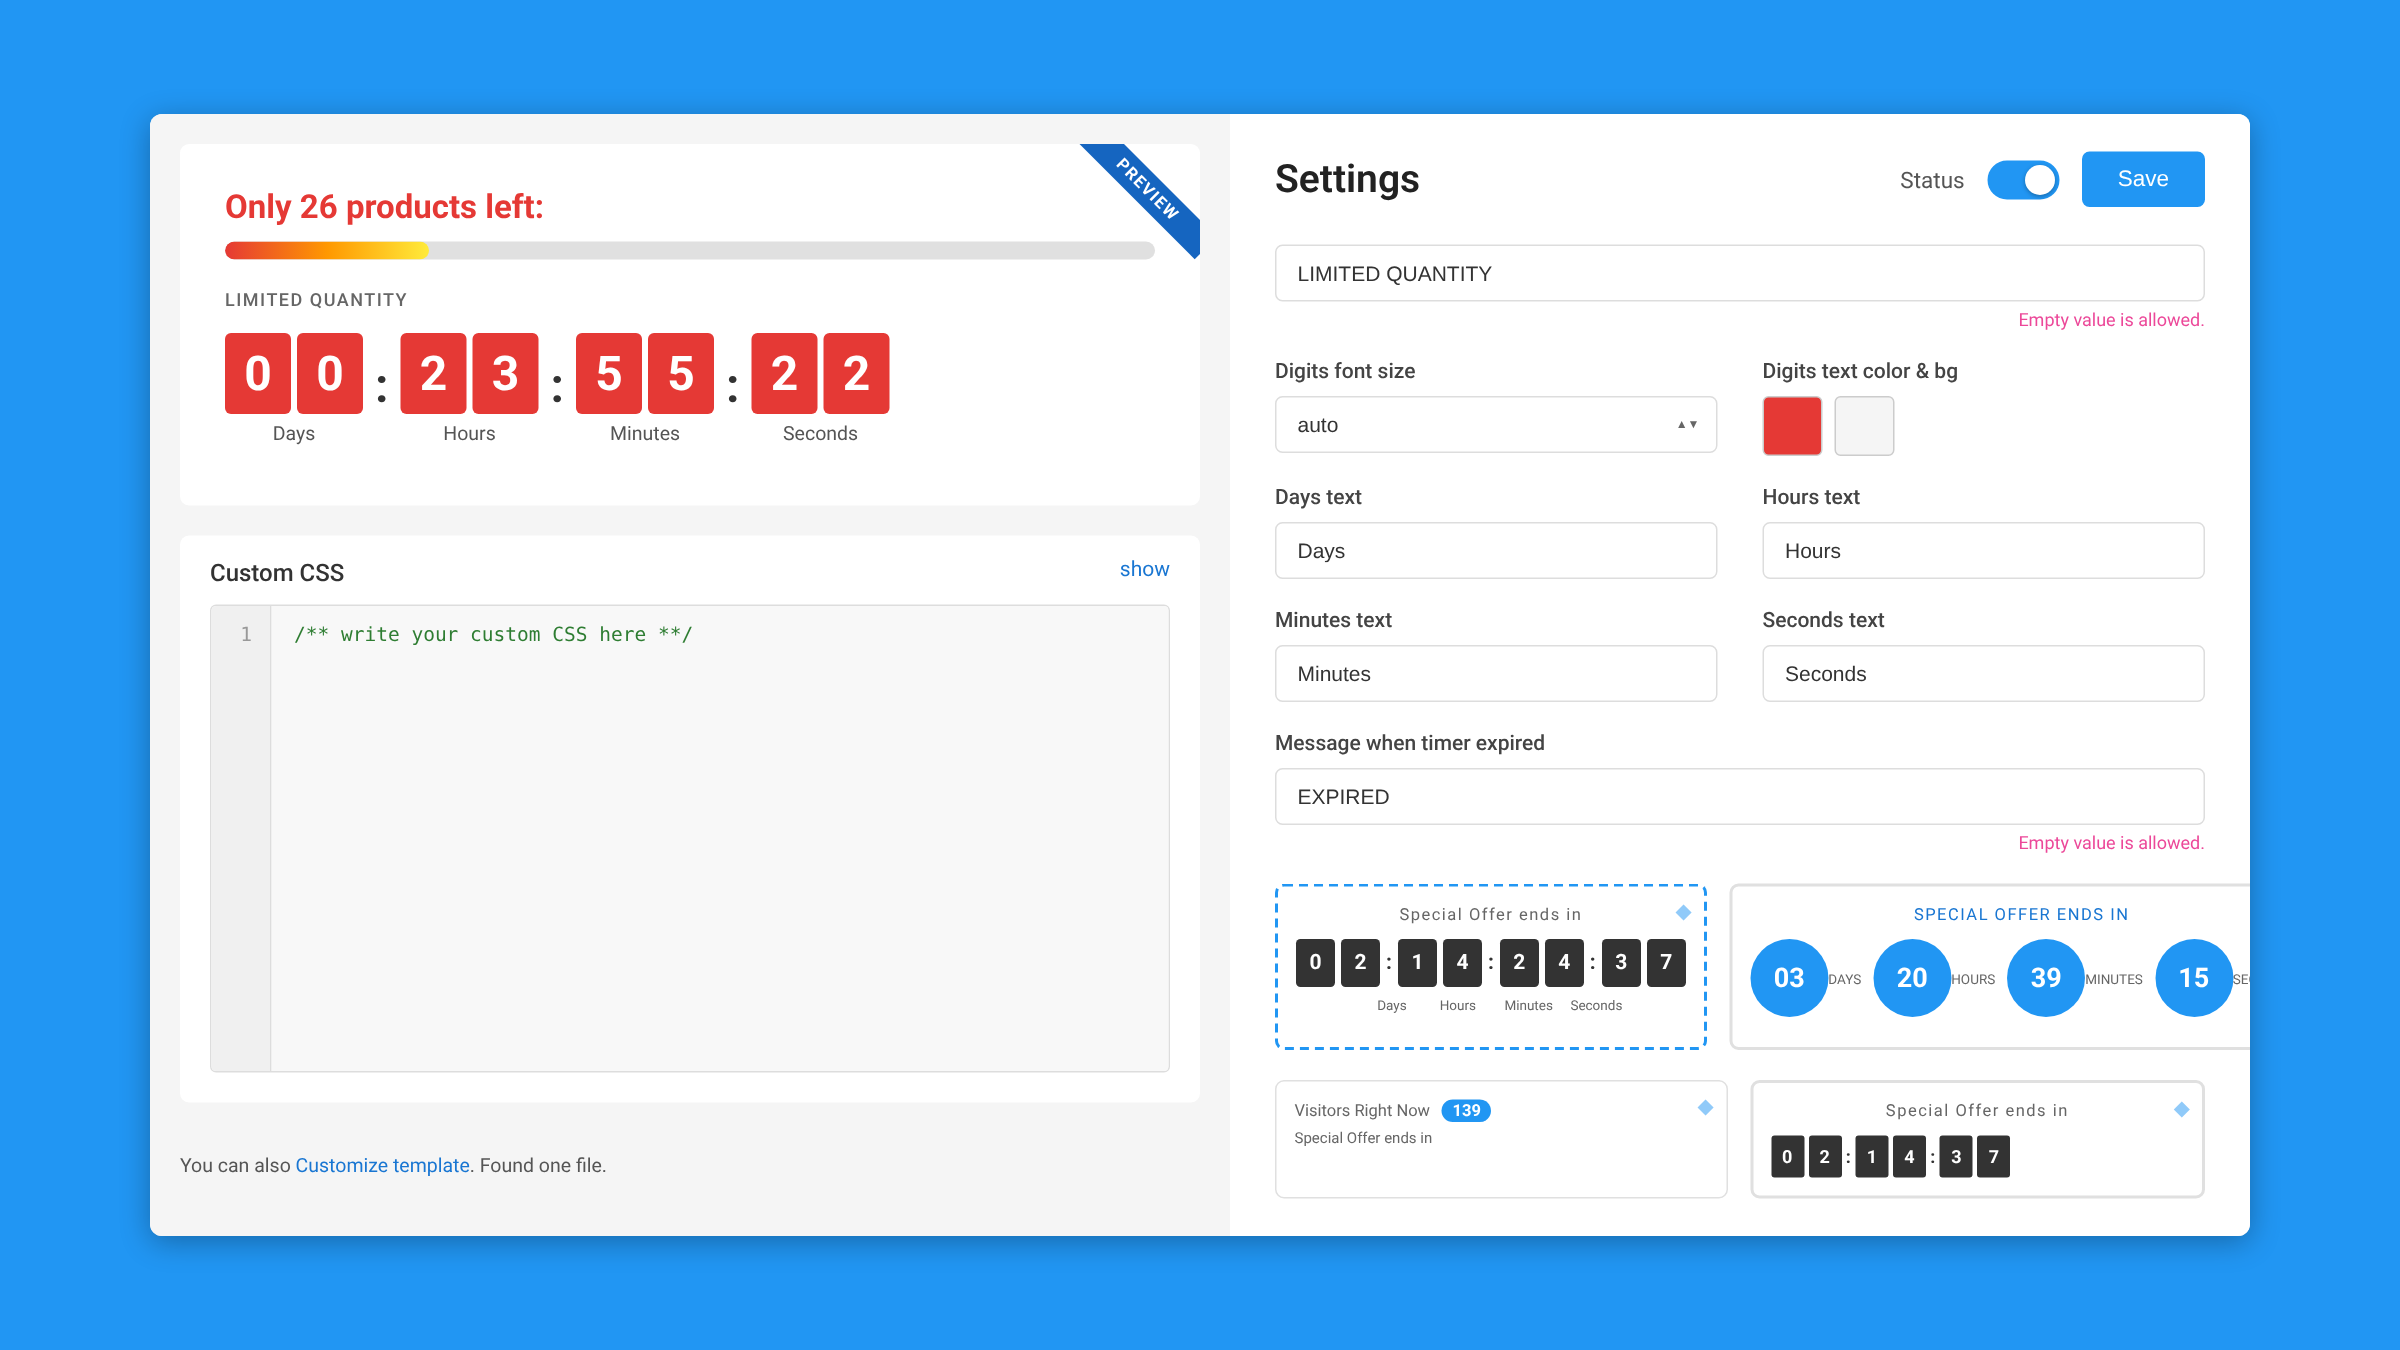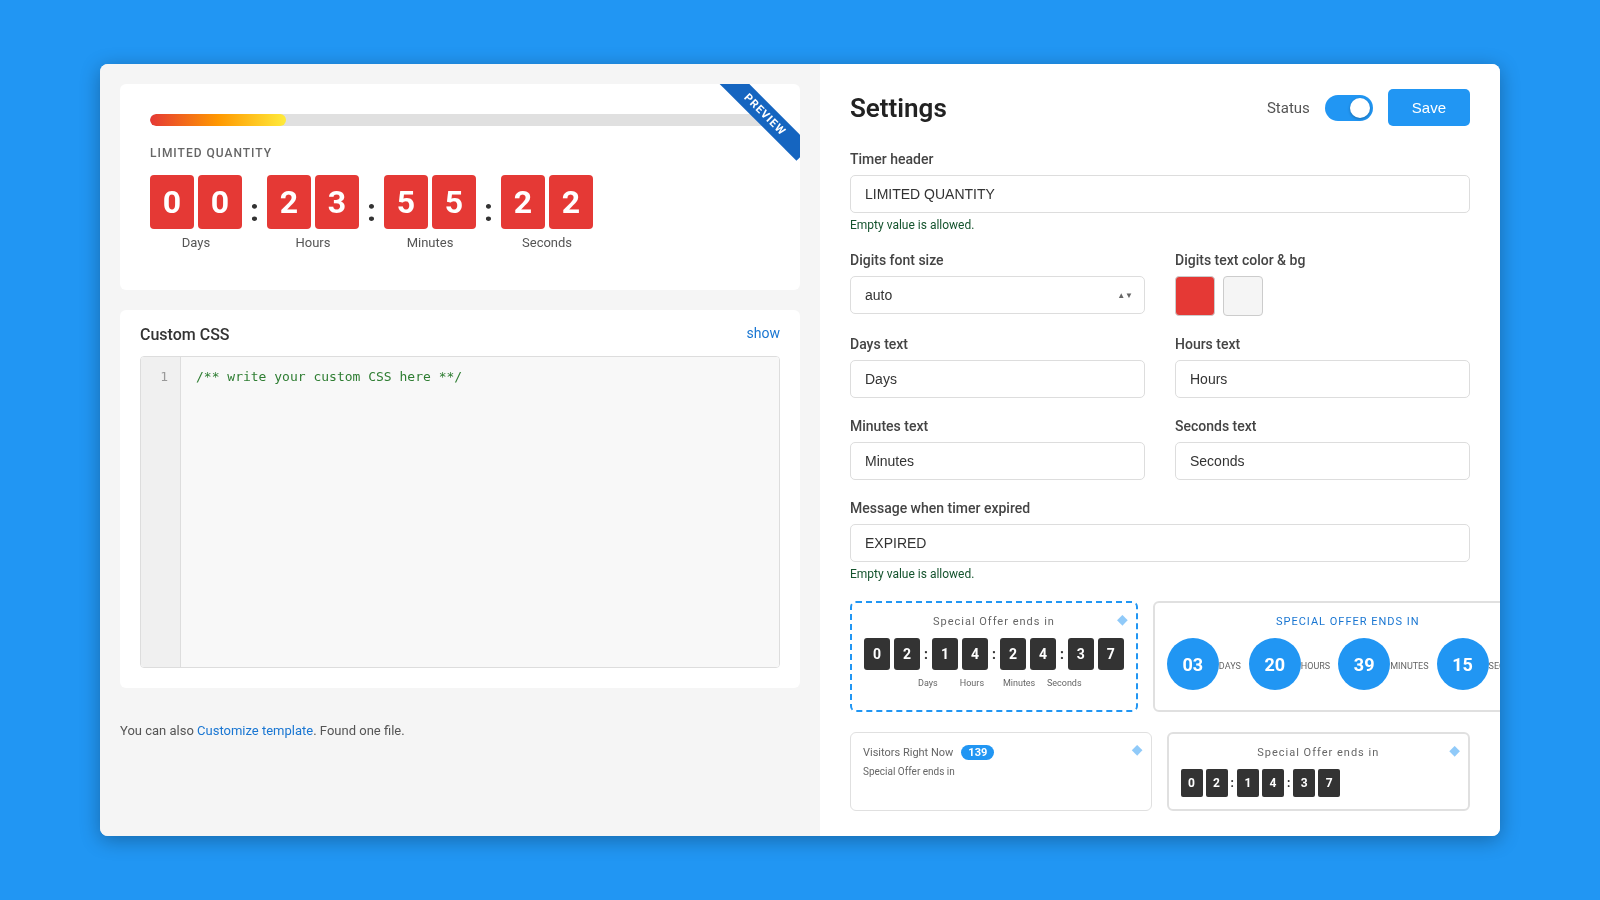--- a/index.html
+++ b/index.html
@@ -261,22 +261,23 @@
       width: 100%;
       padding: 10px 14px;
       border: 1px solid #ddd;
       border-radius: 5px;
       font-size: 14px;
       color: #333;
       background: #fff;
     }
     .form-hint {
       font-size: 12px;
-      color: #14532d;
+      color: #ec4899;
       margin-top: 5px;
+      text-align: right;
     }
     .form-row {
       display: flex;
       gap: 30px;
       margin-bottom: 20px;
     }
     .form-col {
       flex: 1;
     }
     .color-swatch-container {
@@ -496,20 +497,23 @@
 
 <div class="main-container">
 
   <div class="left-panel">
 
     <div class="preview-section">
       <div class="preview-ribbon">
         <div class="preview-ribbon-inner">PREVIEW</div>
       </div>
 
+      <div class="products-header">
+        <span>Only </span><span style="color:#e53935;font-weight:bold;">26</span><span> products left:</span>
+      </div>
 
       <div class="progress-bar-container">
         <div class="progress-bar-fill"></div>
       </div>
 
       <div class="limited-quantity-label">LIMITED QUANTITY</div>
 
       <div class="countdown-display">
 
         <div class="countdown-group">
@@ -577,21 +581,20 @@
     <div class="settings-header">
       <div class="settings-title">Settings</div>
       <div class="settings-actions">
         <span class="status-label">Status</span>
         <div class="toggle-switch"></div>
         <button class="save-button">Save</button>
       </div>
     </div>
 
     <div class="form-section">
-      <label class="form-label">Timer header</label>
       <input class="form-input" type="text" value="LIMITED QUANTITY" style="">
       <div class="form-hint">Empty value is allowed.</div>
     </div>
 
     <div class="form-row">
       <div class="form-col">
         <label class="form-label">Digits font size</label>
         <div class="select-wrapper">
           <select class="font-size-select">
             <option>auto</option>

